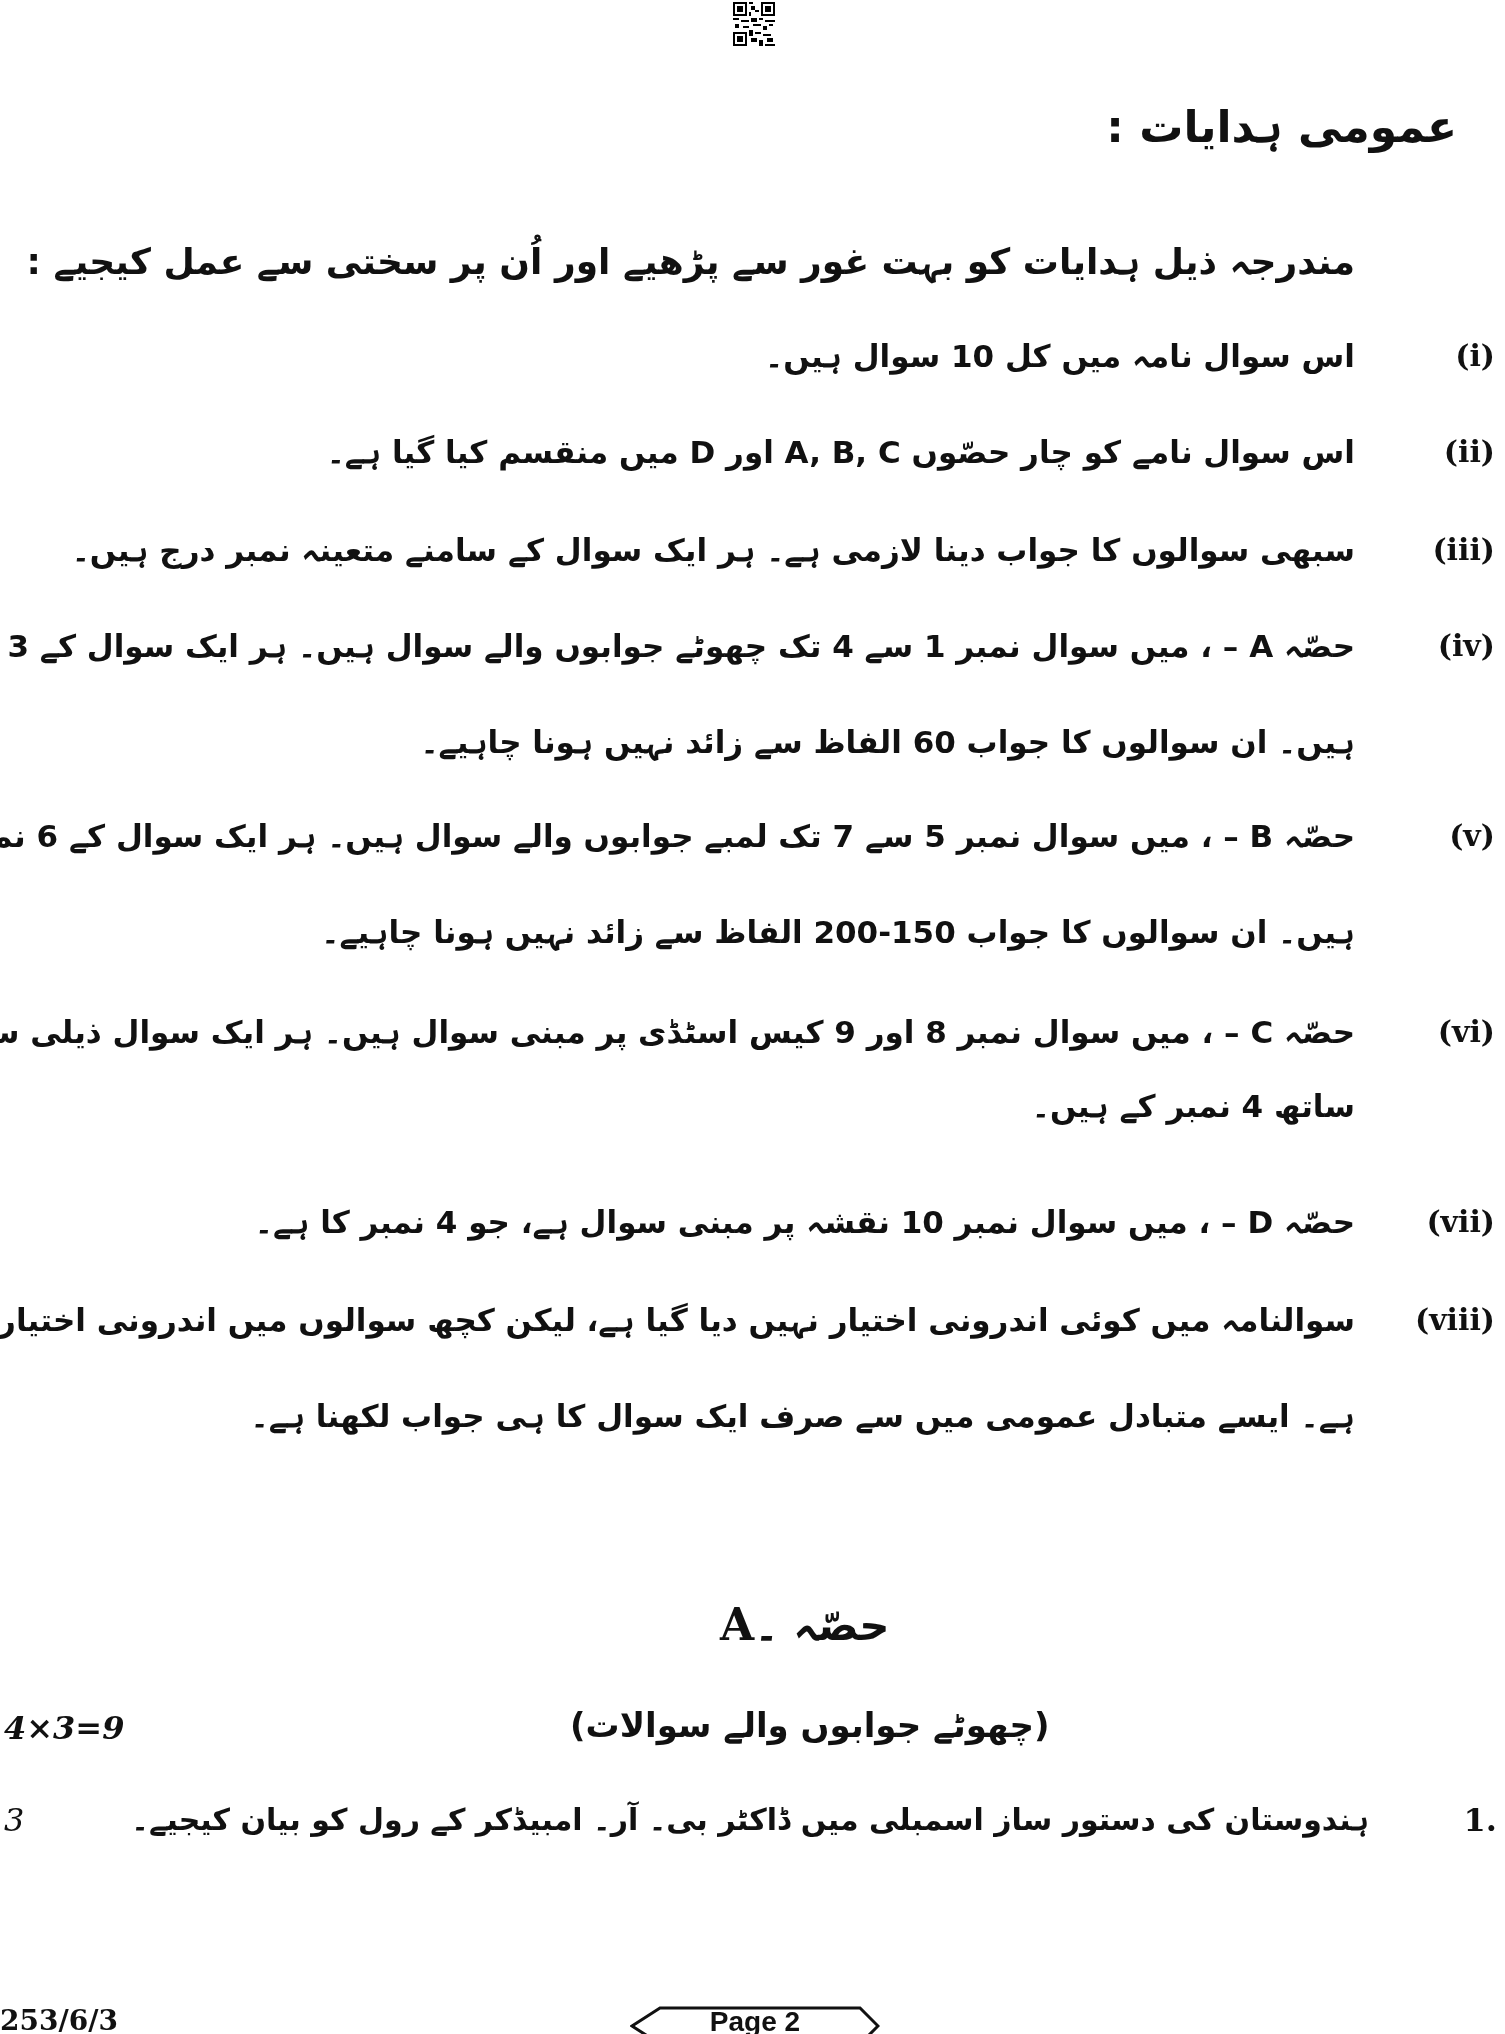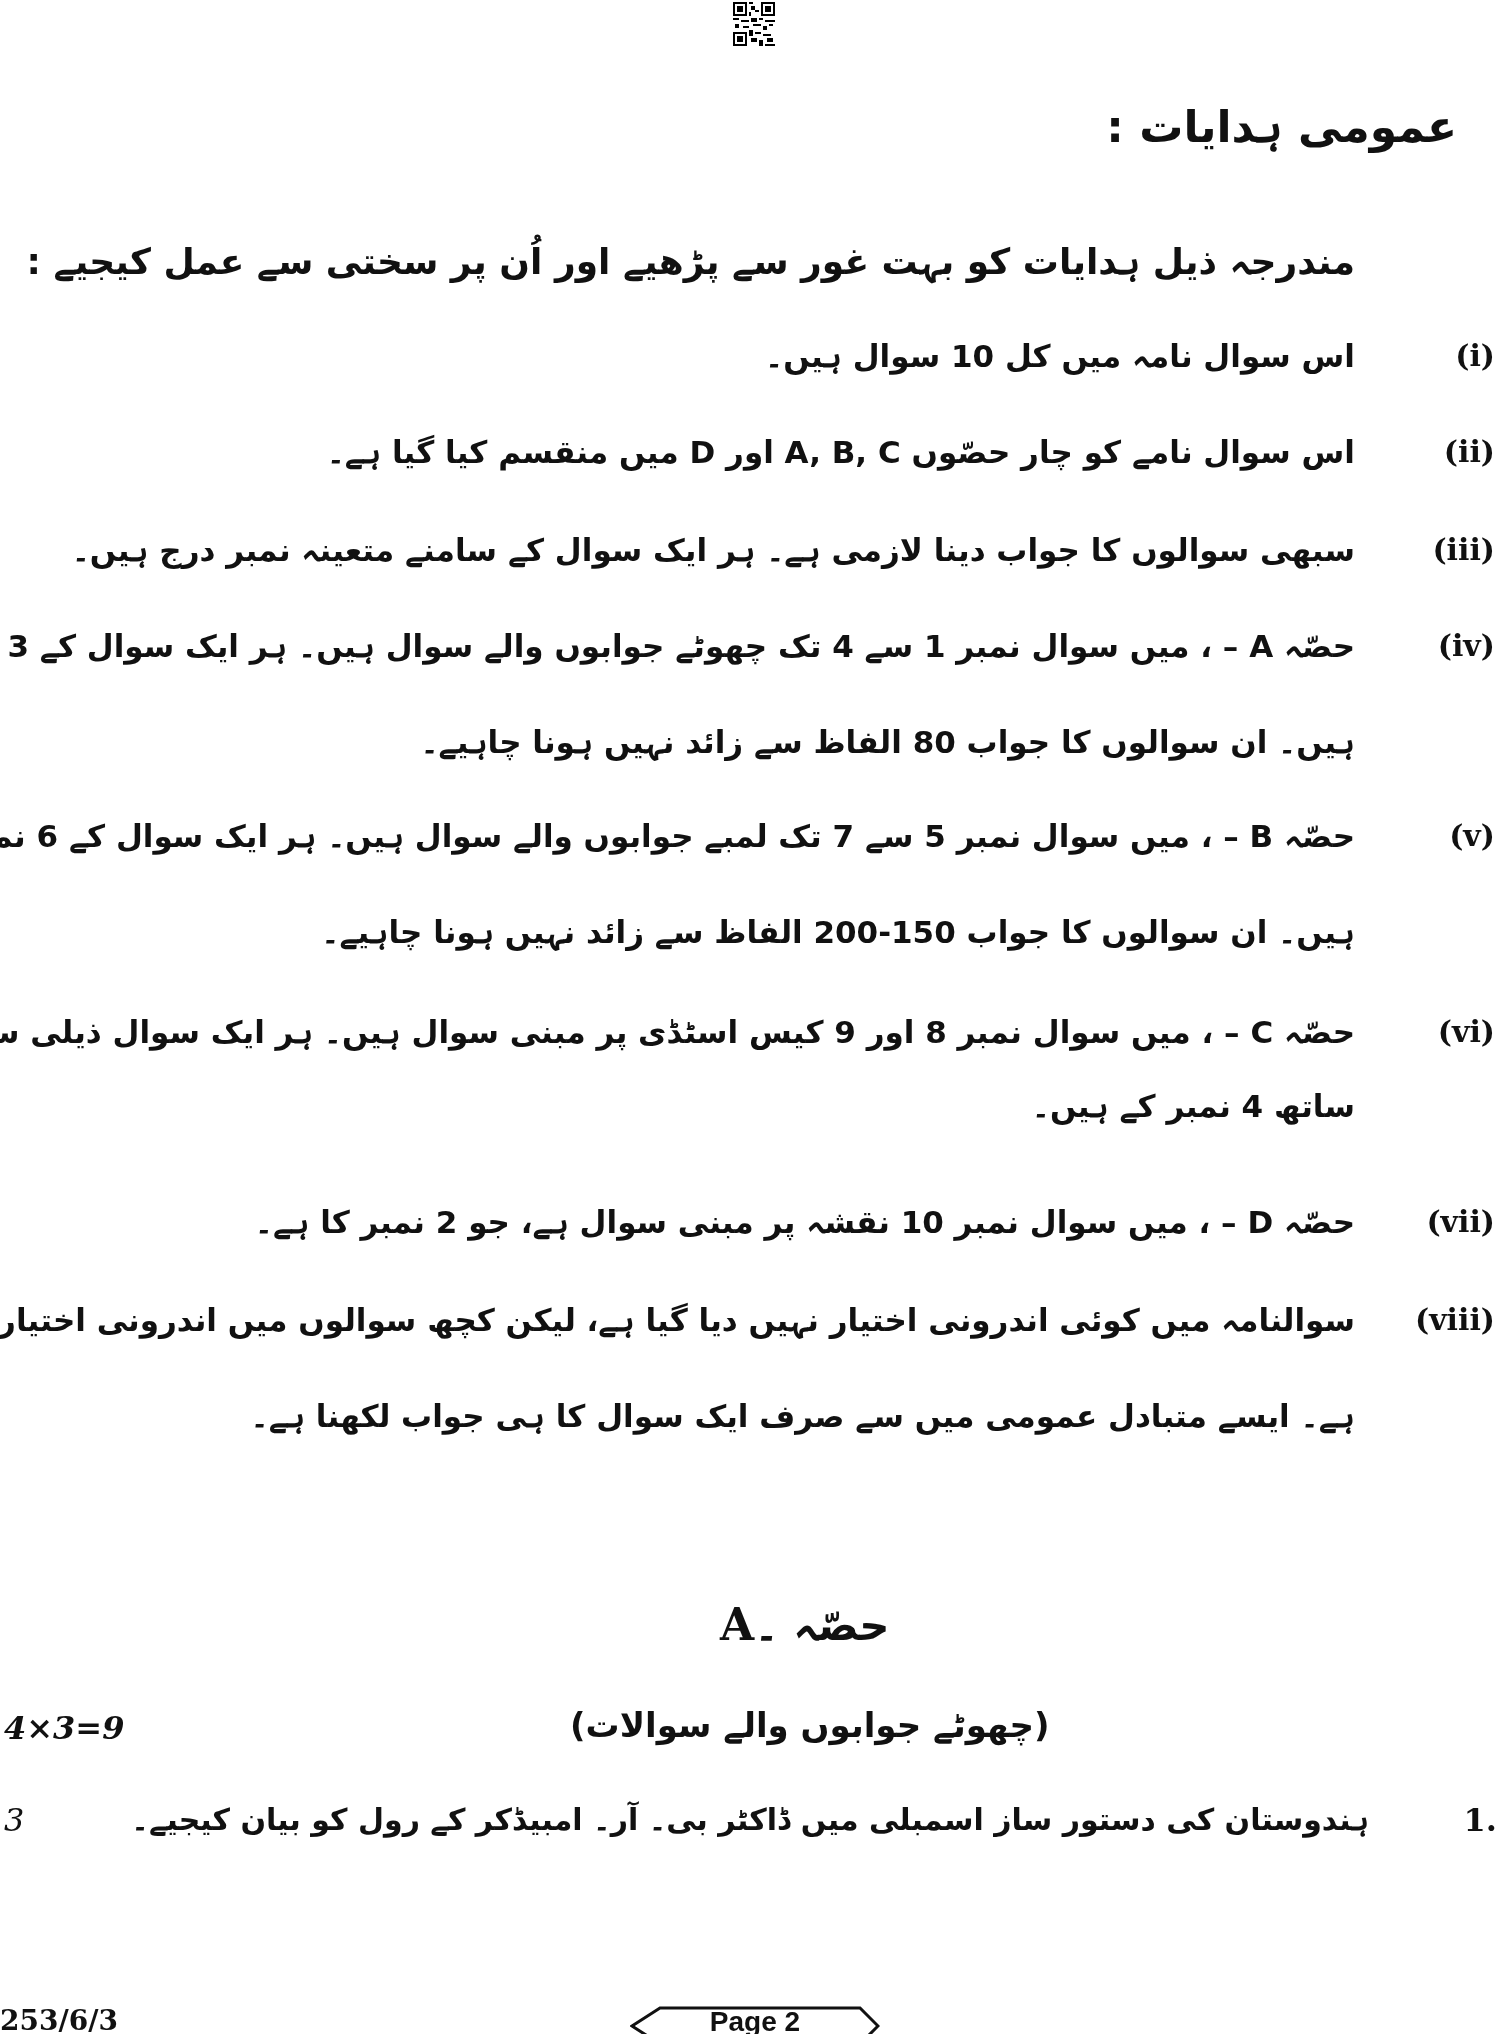--- a/index.html
+++ b/index.html
@@ -178,32 +178,32 @@
 <div class="abs urdu item-text" style="top:334px">اس سوال نامہ میں کل 10 سوال ہیں۔</div>
 
 <div class="abs roman" style="top:430px">(ii)</div>
 <div class="abs urdu item-text" style="top:430px">اس سوال نامے کو چار حصّوں A, B, C اور D میں منقسم کیا گیا ہے۔</div>
 
 <div class="abs roman" style="top:528px">(iii)</div>
 <div class="abs urdu item-text" style="top:528px">سبھی سوالوں کا جواب دینا لازمی ہے۔ ہر ایک سوال کے سامنے متعینہ نمبر درج ہیں۔</div>
 
 <div class="abs roman" style="top:624px">(iv)</div>
 <div class="abs urdu item-text" style="top:624px">حصّہ A – ، میں سوال نمبر 1 سے 4 تک چھوٹے جوابوں والے سوال ہیں۔ ہر ایک سوال کے 3 نمبر</div>
-<div class="abs urdu item-cont" style="top:720px">ہیں۔ ان سوالوں کا جواب 80 الفاظ سے زائد نہیں ہونا چاہیے۔</div>
+<div class="abs urdu item-cont" style="top:720px">ہیں۔ ان سوالوں کا جواب 60 الفاظ سے زائد نہیں ہونا چاہیے۔</div>
 
 <div class="abs roman" style="top:814px">(v)</div>
 <div class="abs urdu item-text" style="top:814px">حصّہ B – ، میں سوال نمبر 5 سے 7 تک لمبے جوابوں والے سوال ہیں۔ ہر ایک سوال کے 6 نمبر</div>
 <div class="abs urdu item-cont" style="top:910px">ہیں۔ ان سوالوں کا جواب 150-200 الفاظ سے زائد نہیں ہونا چاہیے۔</div>
 
 <div class="abs roman" style="top:1010px">(vi)</div>
 <div class="abs urdu item-text" style="top:1010px">حصّہ C – ، میں سوال نمبر 8 اور 9 کیس اسٹڈی پر مبنی سوال ہیں۔ ہر ایک سوال ذیلی سوالات کے</div>
 <div class="abs urdu item-cont" style="top:1084px">ساتھ 4 نمبر کے ہیں۔</div>
 
 <div class="abs roman" style="top:1200px">(vii)</div>
-<div class="abs urdu item-text" style="top:1200px">حصّہ D – ، میں سوال نمبر 10 نقشہ پر مبنی سوال ہے، جو 2 نمبر کا ہے۔</div>
+<div class="abs urdu item-text" style="top:1200px">حصّہ D – ، میں سوال نمبر 10 نقشہ پر مبنی سوال ہے، جو 4 نمبر کا ہے۔</div>
 
 <div class="abs roman" style="top:1298px">(viii)</div>
 <div class="abs urdu item-text" style="top:1298px">سوالنامہ میں کوئی اندرونی اختیار نہیں دیا گیا ہے، لیکن کچھ سوالوں میں اندرونی اختیار مہیّا کیا گیا</div>
 <div class="abs urdu item-cont" style="top:1394px">ہے۔ ایسے متبادل عمومی میں سے صرف ایک سوال کا ہی جواب لکھنا ہے۔</div>
 
 <div class="abs urdu section-title">
   <span>حصّہ ۔</span><span class="latin">A</span>
 </div>
 
 <div class="abs urdu section-sub">(چھوٹے جوابوں والے سوالات)</div>

